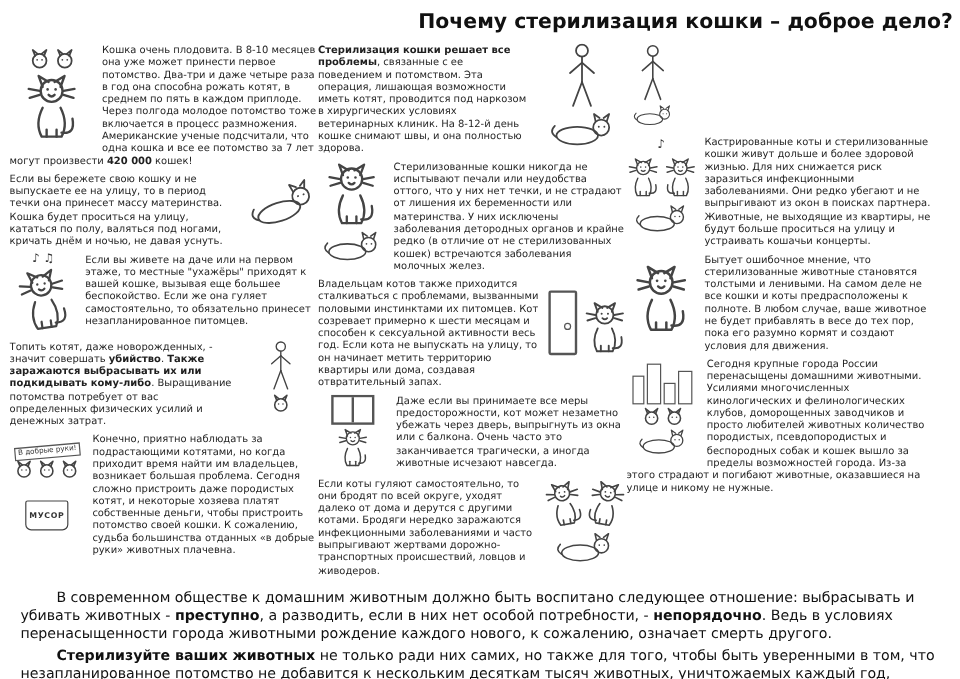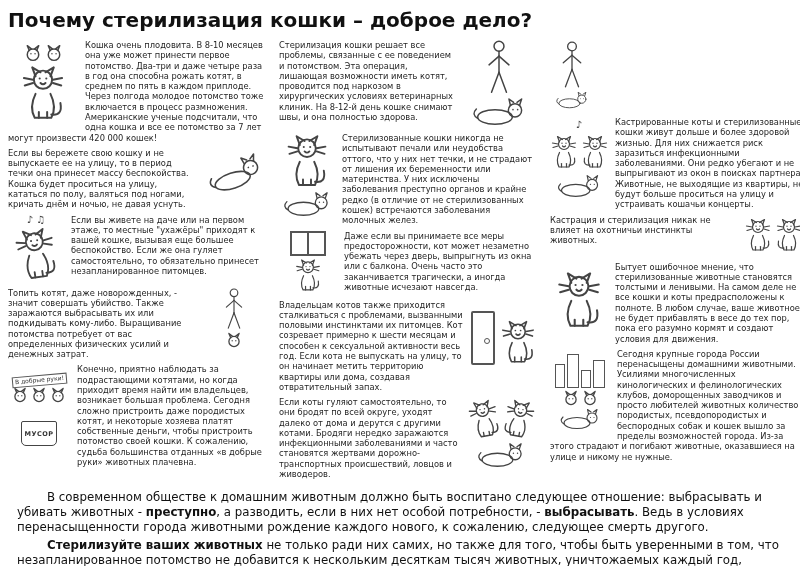--- a/index.html
+++ b/index.html
@@ -5,28 +5,28 @@
   * { margin:0; padding:0; box-sizing:border-box; }
   html,body { width:800px; height:566px; }
   body {
     background:#ffffff;
     color:#1a1a1a;
     font-family:"DejaVu Sans", sans-serif;
     overflow:hidden;
   }
   .page { padding:7px 6px 0 8px; }
   .title {
-    font-size:20px; font-weight:bold; text-align:left;
+    font-size:17px; font-weight:bold; text-align:right;
     margin:1px 0 8px 0; color:#111;
   }
-  .cols { display:flex; gap:15px; align-items:flex-start; }
+  .cols { display:flex; gap:1px; align-items:flex-start; }
   .col { flex:0 0 256px; width:256px; }
   .block { overflow:hidden; margin-bottom:5px; }
   .txt { font-size:8.3px; line-height:1.24; color:#1f1f1f; }
-  .txt b { font-weight:normal; }
+  .txt b { font-weight:bold; }
   .imgbox {
     display:flex; flex-direction:column; align-items:center; justify-content:center; gap:2px;
   }
   .fl { float:left; margin:0 7px 2px 0; }
   .fr { float:right; margin:0 0 2px 7px; }
   .ill { display:block; }
   .krow { display:flex; gap:1px; }
   .note { font-size:10px; color:#333; line-height:1; }
   .sign {
     font-size:6px; line-height:1.1; text-align:center; color:#333;
@@ -121,21 +121,21 @@
         </div>
         <p class="txt"><span>Кошка очень плодовита. В 8-10 месяцев она уже может принести первое потомство. Два-три и даже четыре раза в год она способна рожать котят, в среднем по пять в каждом приплоде. Через полгода молодое потомство тоже включается в процесс размножения. Американские ученые подсчитали, что одна кошка и все ее потомство за 7 лет могут произвести </span><b>420 000</b><span> кошек!</span></p>
       </div>
 
       <div class="block">
         <div class="imgbox fr" style="width:58px;height:52px">
           <svg class="ill" width="56" height="32" viewBox="0 0 80 44" style="transform:rotate(-18deg)">
               <use href="#sym-cat-lie"></use>
             </svg>
         </div>
-        <p class="txt">Если вы бережете свою кошку и не выпускаете ее на улицу, то в период течки она принесет массу беспокойства. Кошка будет проситься на улицу, кататься по полу, валяться под ногами, кричать днём и ночью, не давая уснуть.</p>
+        <p class="txt">Если вы бережете свою кошку и не выпускаете ее на улицу, то в период течки она принесет массу материнства. Кошка будет проситься на улицу, кататься по полу, валяться под ногами, кричать днём и ночью, не давая уснуть.</p>
       </div>
 
       <div class="block">
         <div class="imgbox fl" style="width:56px;height:66px">
           <span class="note">♪ ♫</span>
           <svg class="ill" width="48" height="54" viewBox="0 0 60 70" style="transform:rotate(-8deg)">
               <use href="#sym-cat-sit"></use>
             </svg>
         </div>
         <p class="txt">Если вы живете на даче или на первом этаже, то местные "ухажёры" приходят к вашей кошке, вызывая еще большее беспокойство. Если же она гуляет самостоятельно, то обязательно принесет незапланированное питомцев.</p>
@@ -194,63 +194,63 @@
 
       <div class="block">
         <div class="imgbox fl" style="width:56px;height:84px">
           <svg class="ill" width="50" height="56" viewBox="0 0 60 70">
               <use href="#sym-cat-sit"></use>
             </svg>
           <svg class="ill" width="50" height="26" viewBox="0 0 80 44">
               <use href="#sym-cat-lie"></use>
             </svg>
         </div>
-        <p class="txt">Стерилизованные кошки никогда не испытывают печали или неудобства оттого, что у них нет течки, и не страдают от лишения их беременности или материнства. У них исключены заболевания преступно органов и крайне редко (в отличие от не стерилизованных кошек) встречаются заболевания молочных желез.</p>
+        <p class="txt">Стерилизованные кошки никогда не испытывают печали или неудобства оттого, что у них нет течки, и не страдают от лишения их беременности или материнства. У них исключены заболевания детородных органов и крайне редко (в отличие от не стерилизованных кошек) встречаются заболевания молочных желез.</p>
+      </div>
+
+      <div class="block">
+        <div class="imgbox fr" style="width:62px;height:76px">
+          <div style="display:flex;align-items:flex-end;gap:3px">
+            <div class="door"></div>
+            <svg class="ill" width="40" height="46" viewBox="0 0 60 70">
+                <use href="#sym-cat-sit"></use>
+              </svg>
+          </div>
+        </div>
+        <p class="txt">Владельцам котов также приходится сталкиваться с проблемами, вызванными половыми инстинктами их питомцев. Кот созревает примерно к шести месяцам и способен к сексуальной активности весь год. Если кота не выпускать на улицу, то он начинает метить территорию квартиры или дома, создавая отвратительный запах.</p>
       </div>
 
       <div class="block">
         <div class="imgbox fl" style="width:58px;height:62px">
           <div class="win">
               <div></div>
               <div></div>
             </div>
           <svg class="ill" width="34" height="38" viewBox="0 0 60 70">
               <use href="#sym-cat-sit"></use>
             </svg>
         </div>
         <p class="txt">Даже если вы принимаете все меры предосторожности, кот может незаметно убежать через дверь, выпрыгнуть из окна или с балкона. Очень часто это заканчивается трагически, а иногда животные исчезают навсегда.</p>
       </div>
 
       <div class="block">
-        <div class="imgbox fr" style="width:62px;height:76px">
-          <div style="display:flex;align-items:flex-end;gap:3px">
-            <div class="door"></div>
-            <svg class="ill" width="40" height="46" viewBox="0 0 60 70">
-                <use href="#sym-cat-sit"></use>
-              </svg>
-          </div>
-        </div>
-        <p class="txt">Владельцам котов также приходится сталкиваться с проблемами, вызванными половыми инстинктами их питомцев. Кот созревает примерно к шести месяцам и способен к сексуальной активности весь год. Если кота не выпускать на улицу, то он начинает метить территорию квартиры или дома, создавая отвратительный запах.</p>
-      </div>
-
-      <div class="block">
         <div class="imgbox fr" style="width:68px;height:72px">
           <div class="krow">
             <svg class="ill" width="34" height="42" viewBox="0 0 60 70" style="transform:rotate(-10deg)">
                 <use href="#sym-cat-sit"></use>
               </svg>
             <svg class="ill" width="34" height="42" viewBox="0 0 60 70" style="transform:scaleX(-1) rotate(-10deg)">
                 <use href="#sym-cat-sit"></use>
               </svg>
           </div>
           <svg class="ill" width="50" height="26" viewBox="0 0 80 44">
               <use href="#sym-cat-lie"></use>
             </svg>
         </div>
-        <p class="txt">Если коты гуляют самостоятельно, то они бродят по всей округе, уходят далеко от дома и дерутся с другими котами. Бродяги нередко заражаются инфекционными заболеваниями и часто становятся жертвами дорожно-транспортных происшествий, ловцов и живодеров.</p>
+        <p class="txt">Если коты гуляют самостоятельно, то они бродят по всей округе, уходят далеко от дома и дерутся с другими котами. Бродяги нередко заражаются инфекционными заболеваниями и часто выпрыгивают жертвами дорожно-транспортных происшествий, ловцов и живодеров.</p>
       </div>
 
     </div>
 
     <div class="col">
 
       <div class="block">
         <div class="imgbox fl" style="width:44px;height:70px">
           <svg class="ill" width="24" height="48" viewBox="0 0 44 88">
               <use href="#sym-person"></use>
@@ -272,33 +272,20 @@
                 <use href="#sym-cat-sit"></use>
               </svg>
           </div>
           <svg class="ill" width="48" height="24" viewBox="0 0 80 44">
               <use href="#sym-cat-lie"></use>
             </svg>
         </div>
         <p class="txt">Кастрированные коты и стерилизованные кошки живут дольше и более здоровой жизнью. Для них снижается риск заразиться инфекционными заболеваниями. Они редко убегают и не выпрыгивают из окон в поисках партнера. Животные, не выходящие из квартиры, не будут больше проситься на улицу и устраивать кошачьи концерты.</p>
       </div>
 
-      <div class="block">
-        <div class="imgbox fr" style="width:66px;height:40px">
-          <div class="krow">
-            <svg class="ill" width="30" height="36" viewBox="0 0 60 70">
-                <use href="#sym-cat-sit"></use>
-              </svg>
-            <svg class="ill" width="30" height="36" viewBox="0 0 60 70" style="transform:scaleX(-1)">
-                <use href="#sym-cat-sit"></use>
-              </svg>
-          </div>
-        </div>
-        <p class="txt">Кастрация и стерилизация никак не влияет на охотничьи инстинкты животных.</p>
-      </div>
 
       <div class="block">
         <div class="imgbox fl" style="width:58px;height:76px">
           <svg class="ill" width="52" height="60" viewBox="0 0 60 70">
               <use href="#sym-cat-sit"></use>
             </svg>
         </div>
         <p class="txt">Бытует ошибочное мнение, что стерилизованные животные становятся толстыми и ленивыми. На самом деле не все кошки и коты предрасположены к полноте. В любом случае, ваше животное не будет прибавлять в весе до тех пор, пока его разумно кормят и создают условия для движения.</p>
       </div>
 
@@ -322,18 +309,18 @@
               <use href="#sym-cat-lie"></use>
             </svg>
         </div>
         <p class="txt">Сегодня крупные города России перенасыщены домашними животными. Усилиями многочисленных кинологических и фелинологических клубов, доморощенных заводчиков и просто любителей животных количество породистых, псевдопородистых и беспородных собак и кошек вышло за пределы возможностей города. Из-за этого страдают и погибают животные, оказавшиеся на улице и никому не нужные.</p>
       </div>
 
     </div>
   </div>
 
   <div class="footer">
-    <p><span>В современном обществе к домашним животным должно быть воспитано следующее отношение: выбрасывать и убивать животных - </span><b>преступно</b><span>, а разводить, если в них нет особой потребности, - </span><b>выбрасывать</b><span>. Ведь в условиях перенасыщенности города животными рождение каждого нового, к сожалению, следующее смерть другого.</span></p>
+    <p><span>В современном обществе к домашним животным должно быть воспитано следующее отношение: выбрасывать и убивать животных - </span><b>преступно</b><span>, а разводить, если в них нет особой потребности, - </span><b>непорядочно</b><span>. Ведь в условиях перенасыщенности города животными рождение каждого нового, к сожалению, означает смерть другого.</span></p>
     <p><b>Стерилизуйте ваших животных</b><span> не только ради них самих, но также для того, чтобы быть уверенными в том, что незапланированное потомство не добавится к нескольким десяткам тысяч животных, уничтожаемых каждый год, например, в Москве.</span></p>
 
   </div>
 
 </div>
 
 </body></html>

